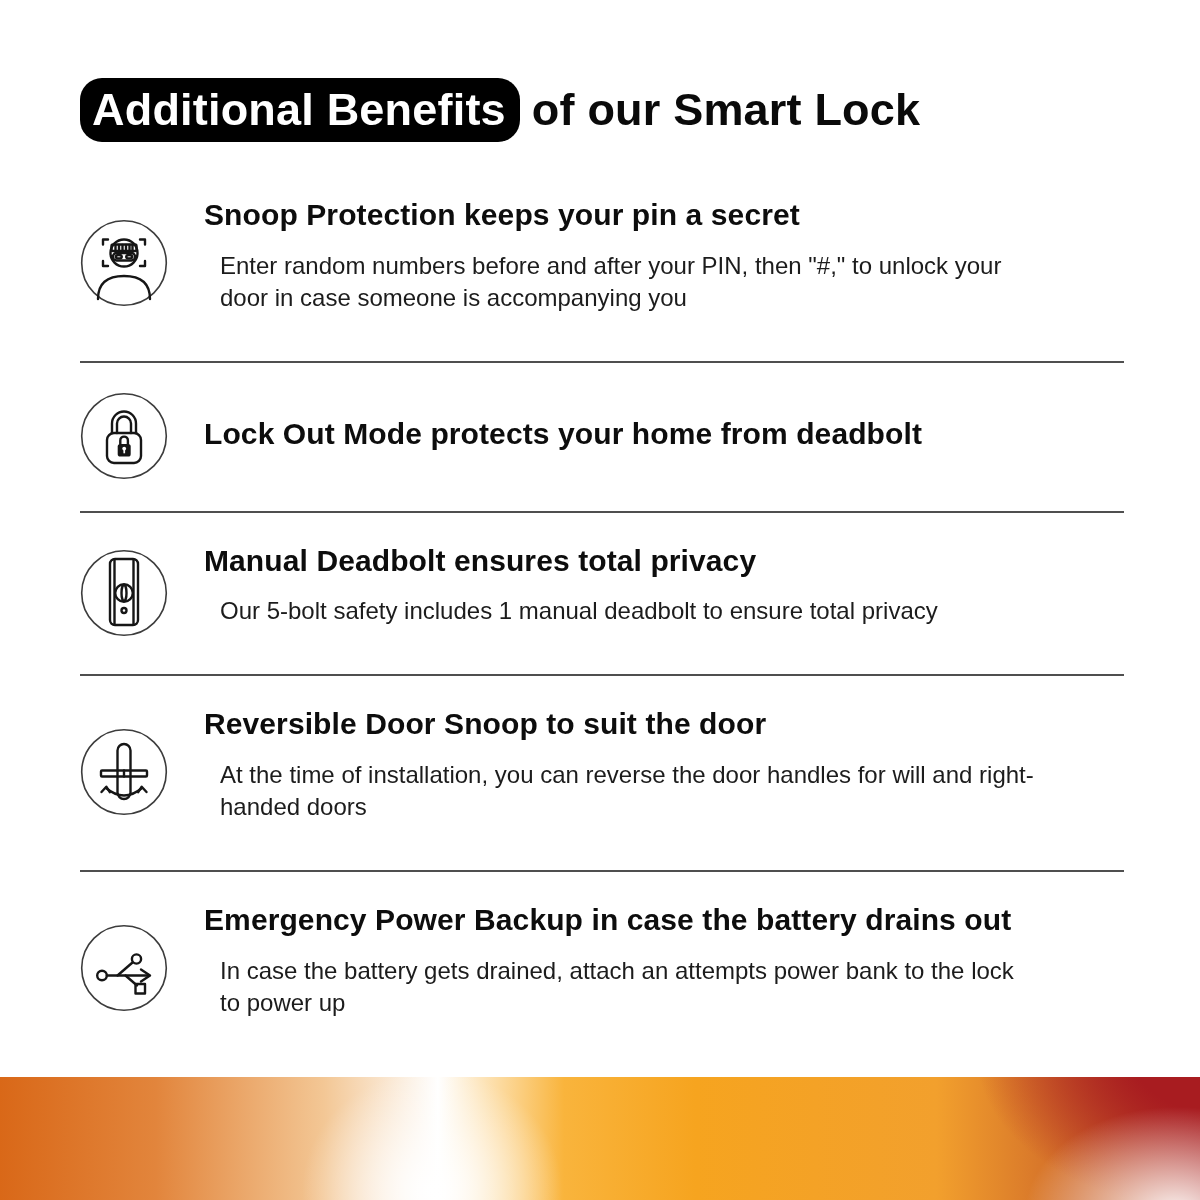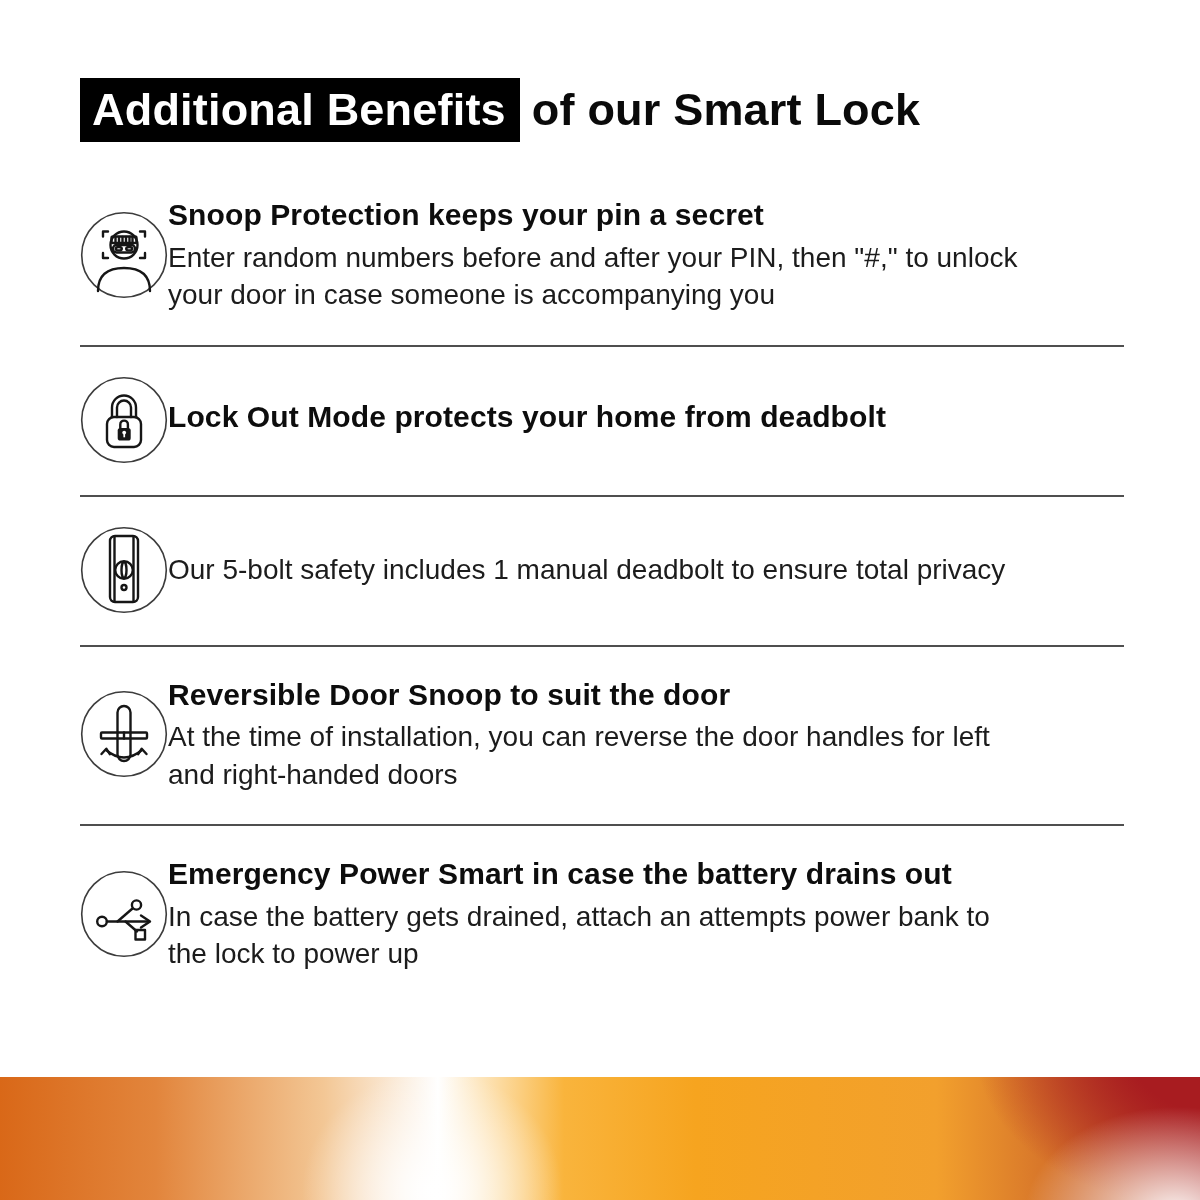--- a/index.html
+++ b/index.html
@@ -25,28 +25,30 @@
     margin: 0 0 54px 0;
     white-space: nowrap;
     letter-spacing: 0.2px;
   }
   .title .highlight {
     display: inline-block;
     background: #000000;
     color: #ffffff;
     line-height: 64px;
     padding: 0 14px 0 12px;
+    border-radius: 22px;
   }
   .title .rest {
     color: #0a0a0a;
     margin-left: 12px;
   }
   .section {
     display: flex;
     align-items: center;
+    gap: 36px;
     padding: 29px 0 31px 0;
   }
   .section.first {
     padding-top: 0;
   }
   .icon-wrap {
     flex: 0 0 88px;
     width: 88px;
     height: 88px;
   }
@@ -56,24 +58,24 @@
   }
   .section-heading {
     font-size: 30px;
     font-weight: 700;
     color: #0d0d0d;
     margin: 0 0 5px 0;
     line-height: 1.25;
     letter-spacing: 0.1px;
   }
   .section-body {
-    font-size: 28px;
+    font-size: 24px;
     font-weight: 400;
     color: #1c1c1c;
-    margin: 0;
+    margin: 16px;
     line-height: 1.34;
   }
   .divider {
     width: 1044px;
     height: 0;
     border-top: 2px solid #4f4f4f;
   }
   .gradient-bar {
     position: absolute;
     left: 0;
@@ -156,61 +158,62 @@
         <svg width="88" height="88" viewBox="0 0 88 88">
           <circle class="ring" cx="44" cy="44" r="42.3"></circle>
           <rect class="glyph" x="30" y="10" width="28" height="66" rx="5" stroke-width="1.8"></rect>
           <path class="glyph" d="M34.5 10.5 V75.5 M53.5 10.5 V75.5" stroke-width="1.2"></path>
           <circle class="glyph" cx="44" cy="44" r="8.8" stroke-width="1.8"></circle>
           <ellipse class="glyph" cx="44" cy="44" rx="2.5" ry="8" stroke-width="1.5"></ellipse>
           <circle class="glyph" cx="44" cy="61.5" r="2.5" stroke-width="1.5"></circle>
         </svg>
       </div>
       <div class="section-text">
+        <h2 class="section-heading">Manual Deadbolt ensures total privacy</h2>
         <p class="section-body">Our 5-bolt safety includes 1 manual deadbolt to ensure total privacy</p>
       </div>
     </div>
 
     <div class="divider"></div>
 
     <div class="section">
       <div class="icon-wrap">
         <svg width="88" height="88" viewBox="0 0 88 88">
           <circle class="ring" cx="44" cy="44" r="42.3"></circle>
           <rect class="glyph" x="37.5" y="16" width="13" height="55" rx="6.5" stroke-width="2"></rect>
           <rect class="glyph" x="21" y="42.5" width="46" height="6" rx="1" stroke-width="1.8" fill="#ffffff"></rect>
           <path class="glyph" d="M44 42.5 V48.5" stroke-width="1.2"></path>
           <path class="glyph" d="M26 60 Q44 75 62 60" stroke-width="1.8"></path>
           <path class="glyph" d="M21.5 64 L26.3 58.7 L29.8 64.2" stroke-width="1.8"></path>
           <path class="glyph" d="M58.2 64.2 L61.7 58.7 L66.5 64" stroke-width="1.8"></path>
         </svg>
       </div>
       <div class="section-text">
         <h2 class="section-heading">Reversible Door Snoop to suit the door</h2>
-        <p class="section-body">At the time of installation, you can reverse the door handles for left and right-handed doors</p>
+        <p class="section-body">At the time of installation, you can reverse the door handles for will and right-handed doors</p>
       </div>
     </div>
 
     <div class="divider"></div>
 
     <div class="section">
       <div class="icon-wrap">
         <svg width="88" height="88" viewBox="0 0 88 88">
           <circle class="ring" cx="44" cy="44" r="42.3" stroke-width="1.2"></circle>
           <path class="glyph" d="M27 51.5 H68" stroke-width="2.8"></path>
           <path class="glyph" d="M61 45.5 L70 51.5 L61 57.5" stroke-width="2.8"></path>
           <circle class="glyph" cx="22" cy="51.5" r="4.8" stroke-width="2.8"></circle>
           <path class="glyph" d="M37.5 51.5 L52.5 38.5" stroke-width="2.8"></path>
           <circle class="glyph" cx="56.5" cy="35" r="4.6" stroke-width="2.8"></circle>
           <path class="glyph" d="M45.5 51.5 L57 61.5" stroke-width="2.8"></path>
           <rect class="glyph" x="55.5" y="60" width="9.5" height="9.5" stroke-width="2.8"></rect>
         </svg>
       </div>
       <div class="section-text">
-        <h2 class="section-heading">Emergency Power Smart in case the battery drains out</h2>
+        <h2 class="section-heading">Emergency Power Backup in case the battery drains out</h2>
         <p class="section-body">In case the battery gets drained, attach an attempts power bank to the lock to power up</p>
       </div>
     </div>
 
   </div>
 
   <div class="gradient-bar"></div>
 </div>
 
 </body></html>

